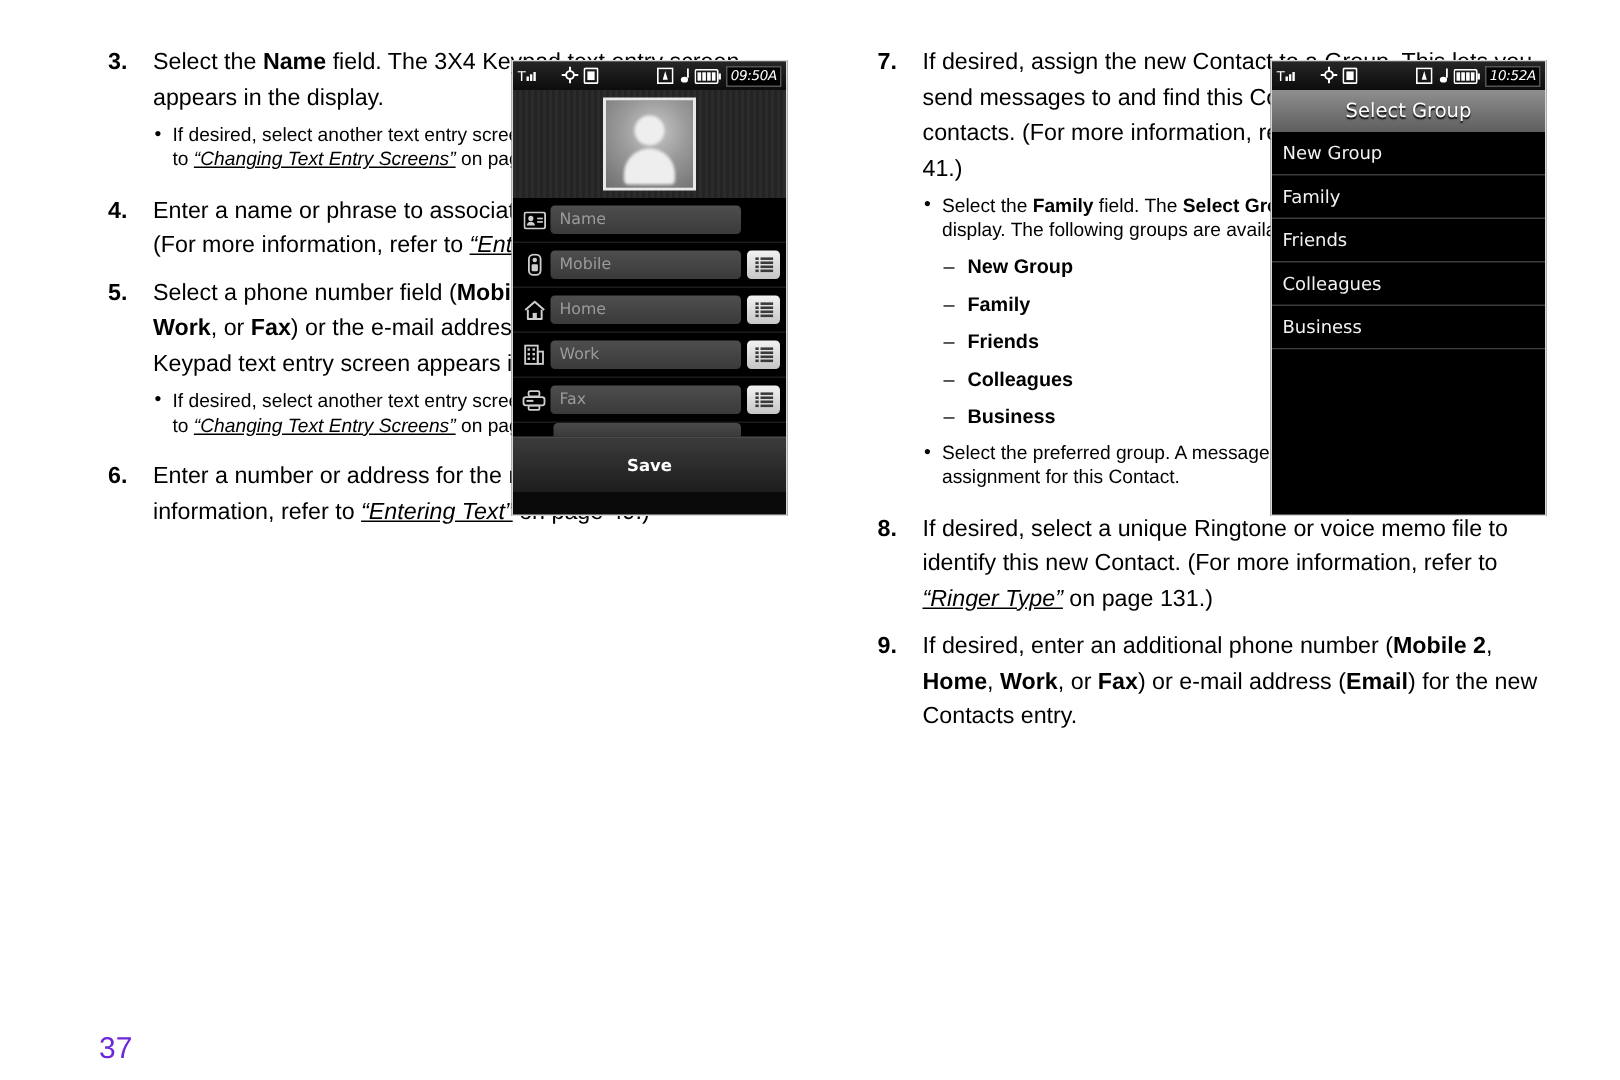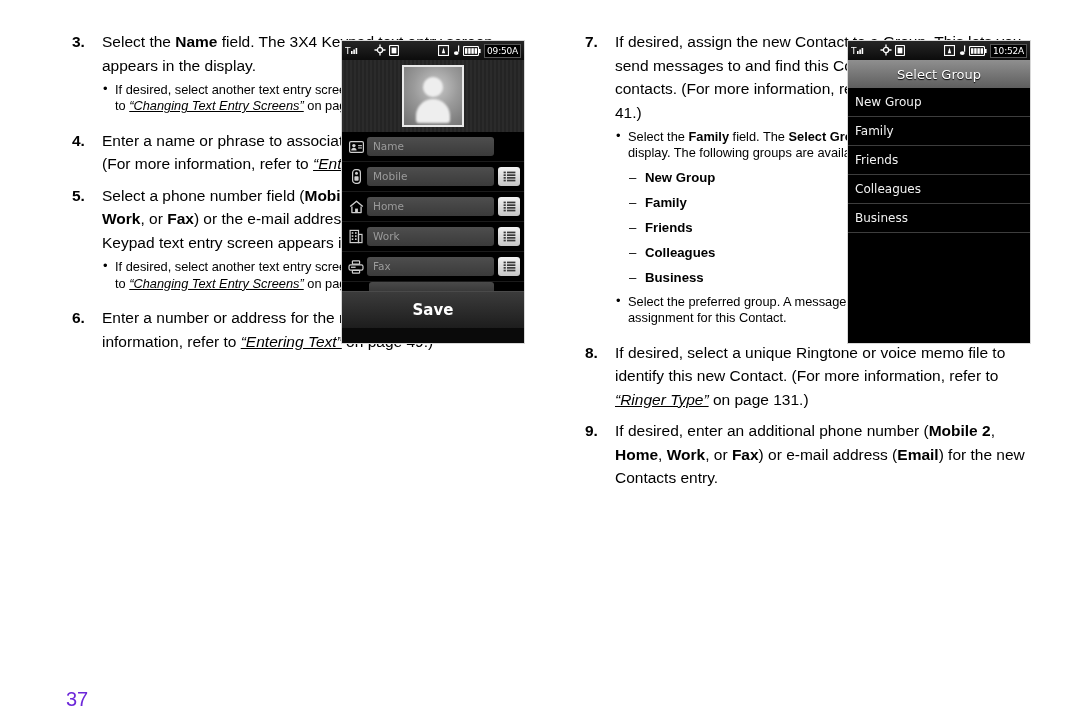--- a/index.html
+++ b/index.html
@@ -127,21 +127,21 @@
   .statusbar {
     height: 19px;
     background: linear-gradient(#262626, #0c0c0c);
     display: flex;
     align-items: center;
     padding: 0 3px;
     box-sizing: border-box;
   }
   .sb-left { display: flex; align-items: center; gap: 2px; }
   .sb-mid  { display: flex; align-items: center; gap: 3px; margin-left: 16px; }
-  .sb-right{ display: flex; align-items: center; gap: 3px; margin-left: auto; }
+  .sb-right{ display: flex; align-items: center; gap: 3px; margin-left: auto; font-style: italic; }
   .sb-ico { display: block; }
   .sb-time {
     background: #000;
     color: #fff;
     font-size: 9px;
     padding: 1px 2px 1px 2px;
     letter-spacing: -0.2px;
     border: 1px solid #555;
     line-height: 10px;
   }
@@ -238,21 +238,21 @@
   .partial-row .stub {
     height: 9px;
     background: linear-gradient(#4a4a4a, #3a3a3a);
     border-radius: 3px 3px 0 0;
     margin-right: 26px;
   }
   .save-bar {
     height: 36px;
     background: linear-gradient(#3b3b3b, #1d1d1d);
     color: #ffffff;
-    font-size: 15px;
+    font-size: 11px;
     font-weight: bold;
     display: flex;
     align-items: center;
     justify-content: center;
     border-top: 1px solid #4a4a4a;
   }
 
   
   .sg-title {
     height: 28px;

